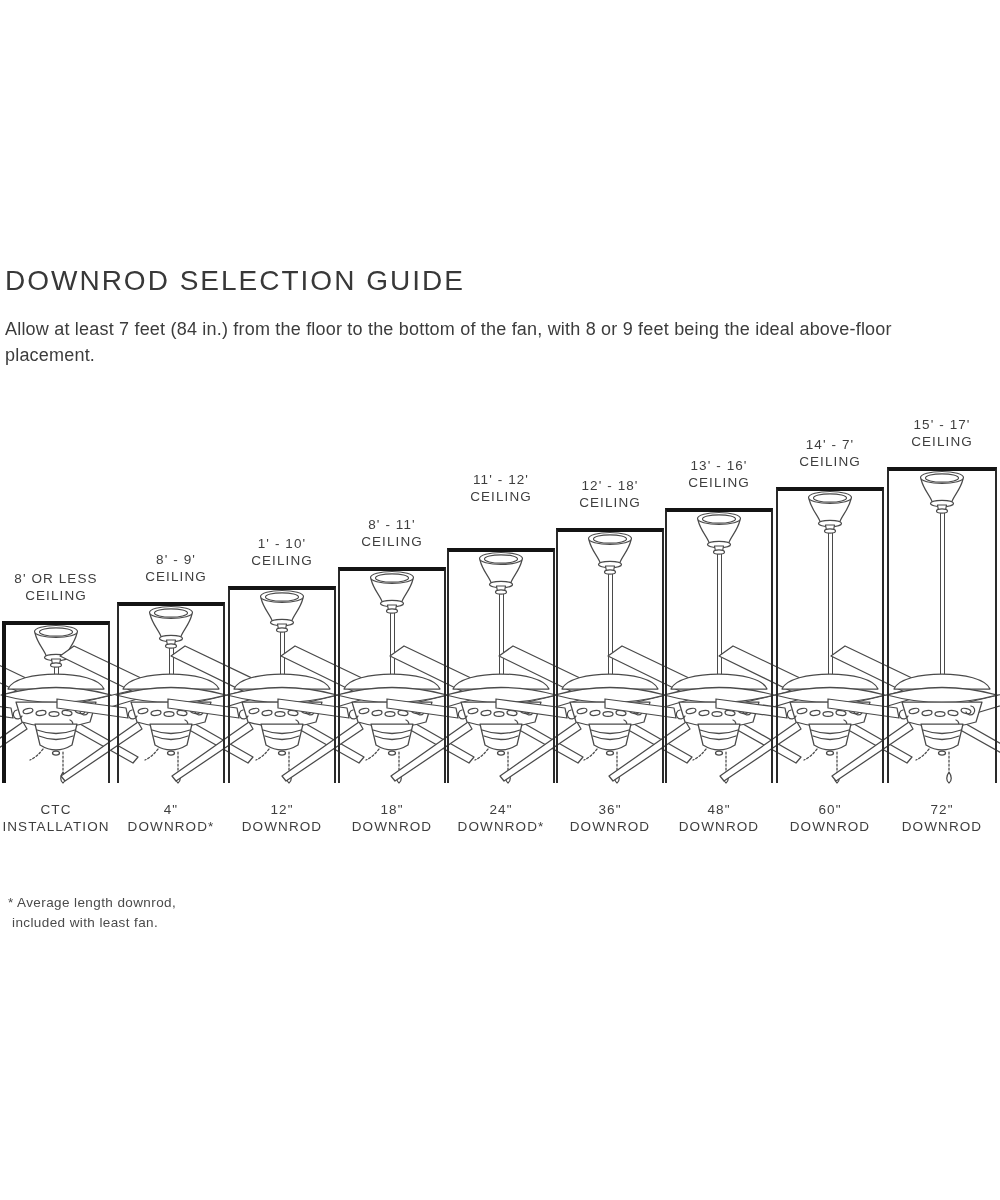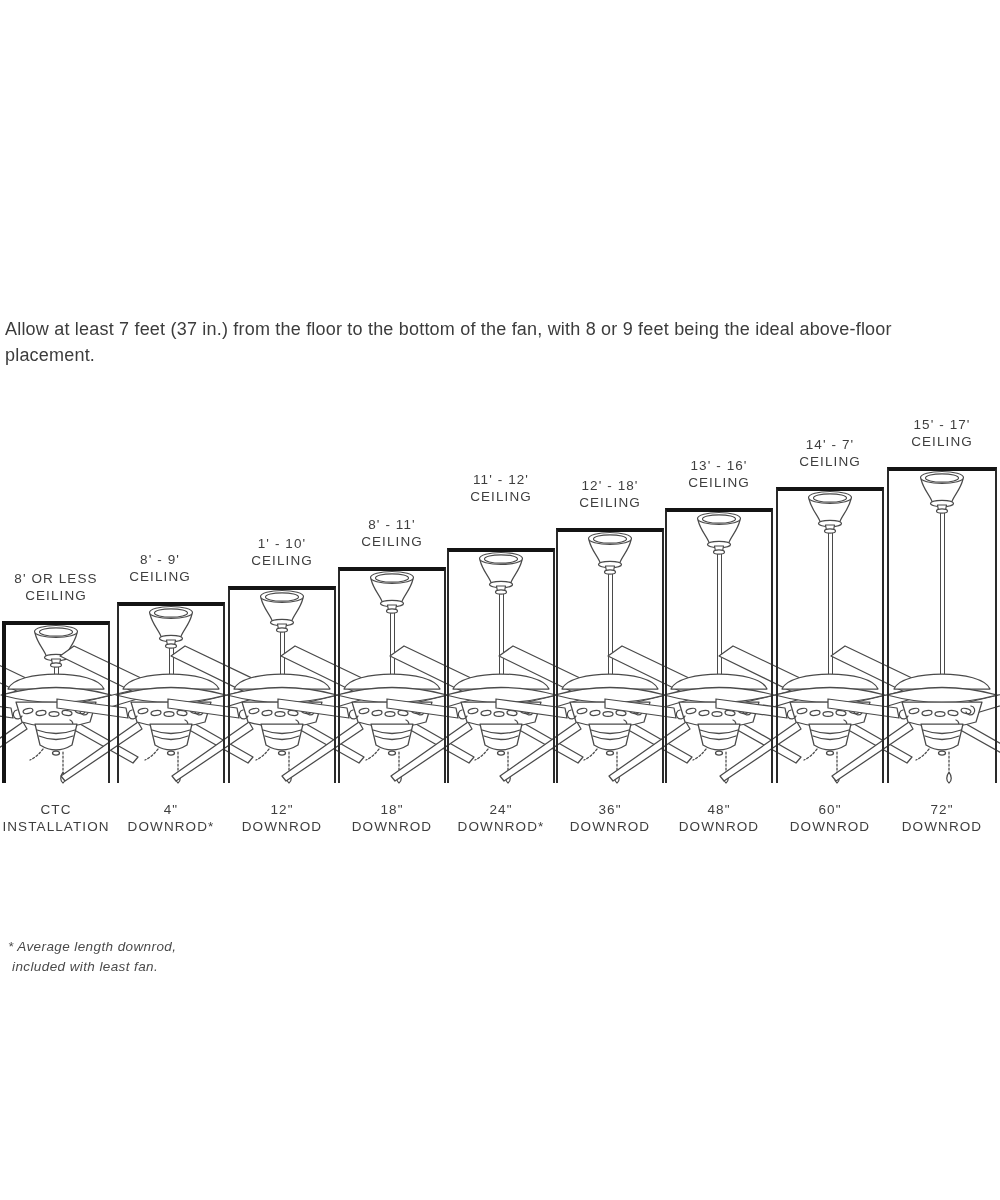--- a/index.html
+++ b/index.html
@@ -75,25 +75,23 @@
     position: absolute;
     left: calc(50% - 115px);
     z-index: 3;
     overflow: visible;
   }
   .footnote {
     position: absolute;
     left: 8px;
     top: 893px;
     font-size: 13.5px;
-    font-style: italic;
     line-height: 20px;
     letter-spacing: 0.4px;
     color: #4a4a4a;
-    margin-top: 44px;
   }
   .footnote .l2 { padding-left: 4px; }
 </style>
 </head>
 <body>
 
 <svg width="0" height="0" style="position:absolute">
   <defs>
     <g id="fanart" stroke="#4a4a4a" stroke-width="1.25" fill="#ffffff" stroke-linejoin="round" stroke-linecap="round">
       <polygon points="52,54 -25,108 -21,113 56,61"></polygon>
@@ -128,42 +126,43 @@
       <path d="M19.5,35 L28.5,35 L27.5,40.5 L20.5,40.5 Z"></path>
       <ellipse cx="24" cy="41" rx="5.5" ry="2.2"></ellipse>
       <ellipse cx="24" cy="7.5" rx="21.5" ry="6"></ellipse>
       <ellipse cx="24" cy="8" rx="16.5" ry="4.2" fill="none"></ellipse>
     </g>
   </defs>
 </svg>
 
 <div class="page">
 
-  <div class="subtitle">Allow at least 7 feet (37 in.) from the floor to the bottom of the fan, with 8 or 9 feet being the ideal above-floor placement.</div>
+  <div class="title">DOWNROD SELECTION GUIDE</div>
+  <div class="subtitle">Allow at least 7 feet (84 in.) from the floor to the bottom of the fan, with 8 or 9 feet being the ideal above-floor placement.</div>
 
   <div class="ceil-label" style="left:-20px;top:571px;width:152px">
     <div>8' OR LESS</div>
     <div>CEILING</div>
   </div>
   <div class="box" style="left:2px;top:621px;width:108px;height:162px">
     <div class="rod" style="top:45px;height:10px"></div>
     <svg class="canopy" width="48" height="46" viewBox="0 0 48 46">
         <use href="#canopyart"></use>
       </svg>
     <svg class="fan" width="230" height="140" viewBox="-30 -20 230 140" style="top:27px">
         <use href="#fanart"></use>
       </svg>
   </div>
   <div class="overlay first" style="left:2px;top:621px;width:108px;height:162px"></div>
   <div class="rod-label" style="left:-20px;top:802px;width:152px">
     <div>CTC</div>
     <div>INSTALLATION</div>
   </div>
 
-  <div class="ceil-label" style="left:84px;top:552px;width:152px">
+  <div class="ceil-label" style="left:100px;top:552px;width:152px">
     <div>8' - 9'</div>
     <div>CEILING</div>
   </div>
   <div class="box" style="left:117px;top:602px;width:108px;height:181px">
     <div class="rod" style="top:45px;height:29px"></div>
     <svg class="canopy" width="48" height="46" viewBox="0 0 48 46">
         <use href="#canopyart"></use>
       </svg>
     <svg class="fan" width="230" height="140" viewBox="-30 -20 230 140" style="top:46px">
         <use href="#fanart"></use>

